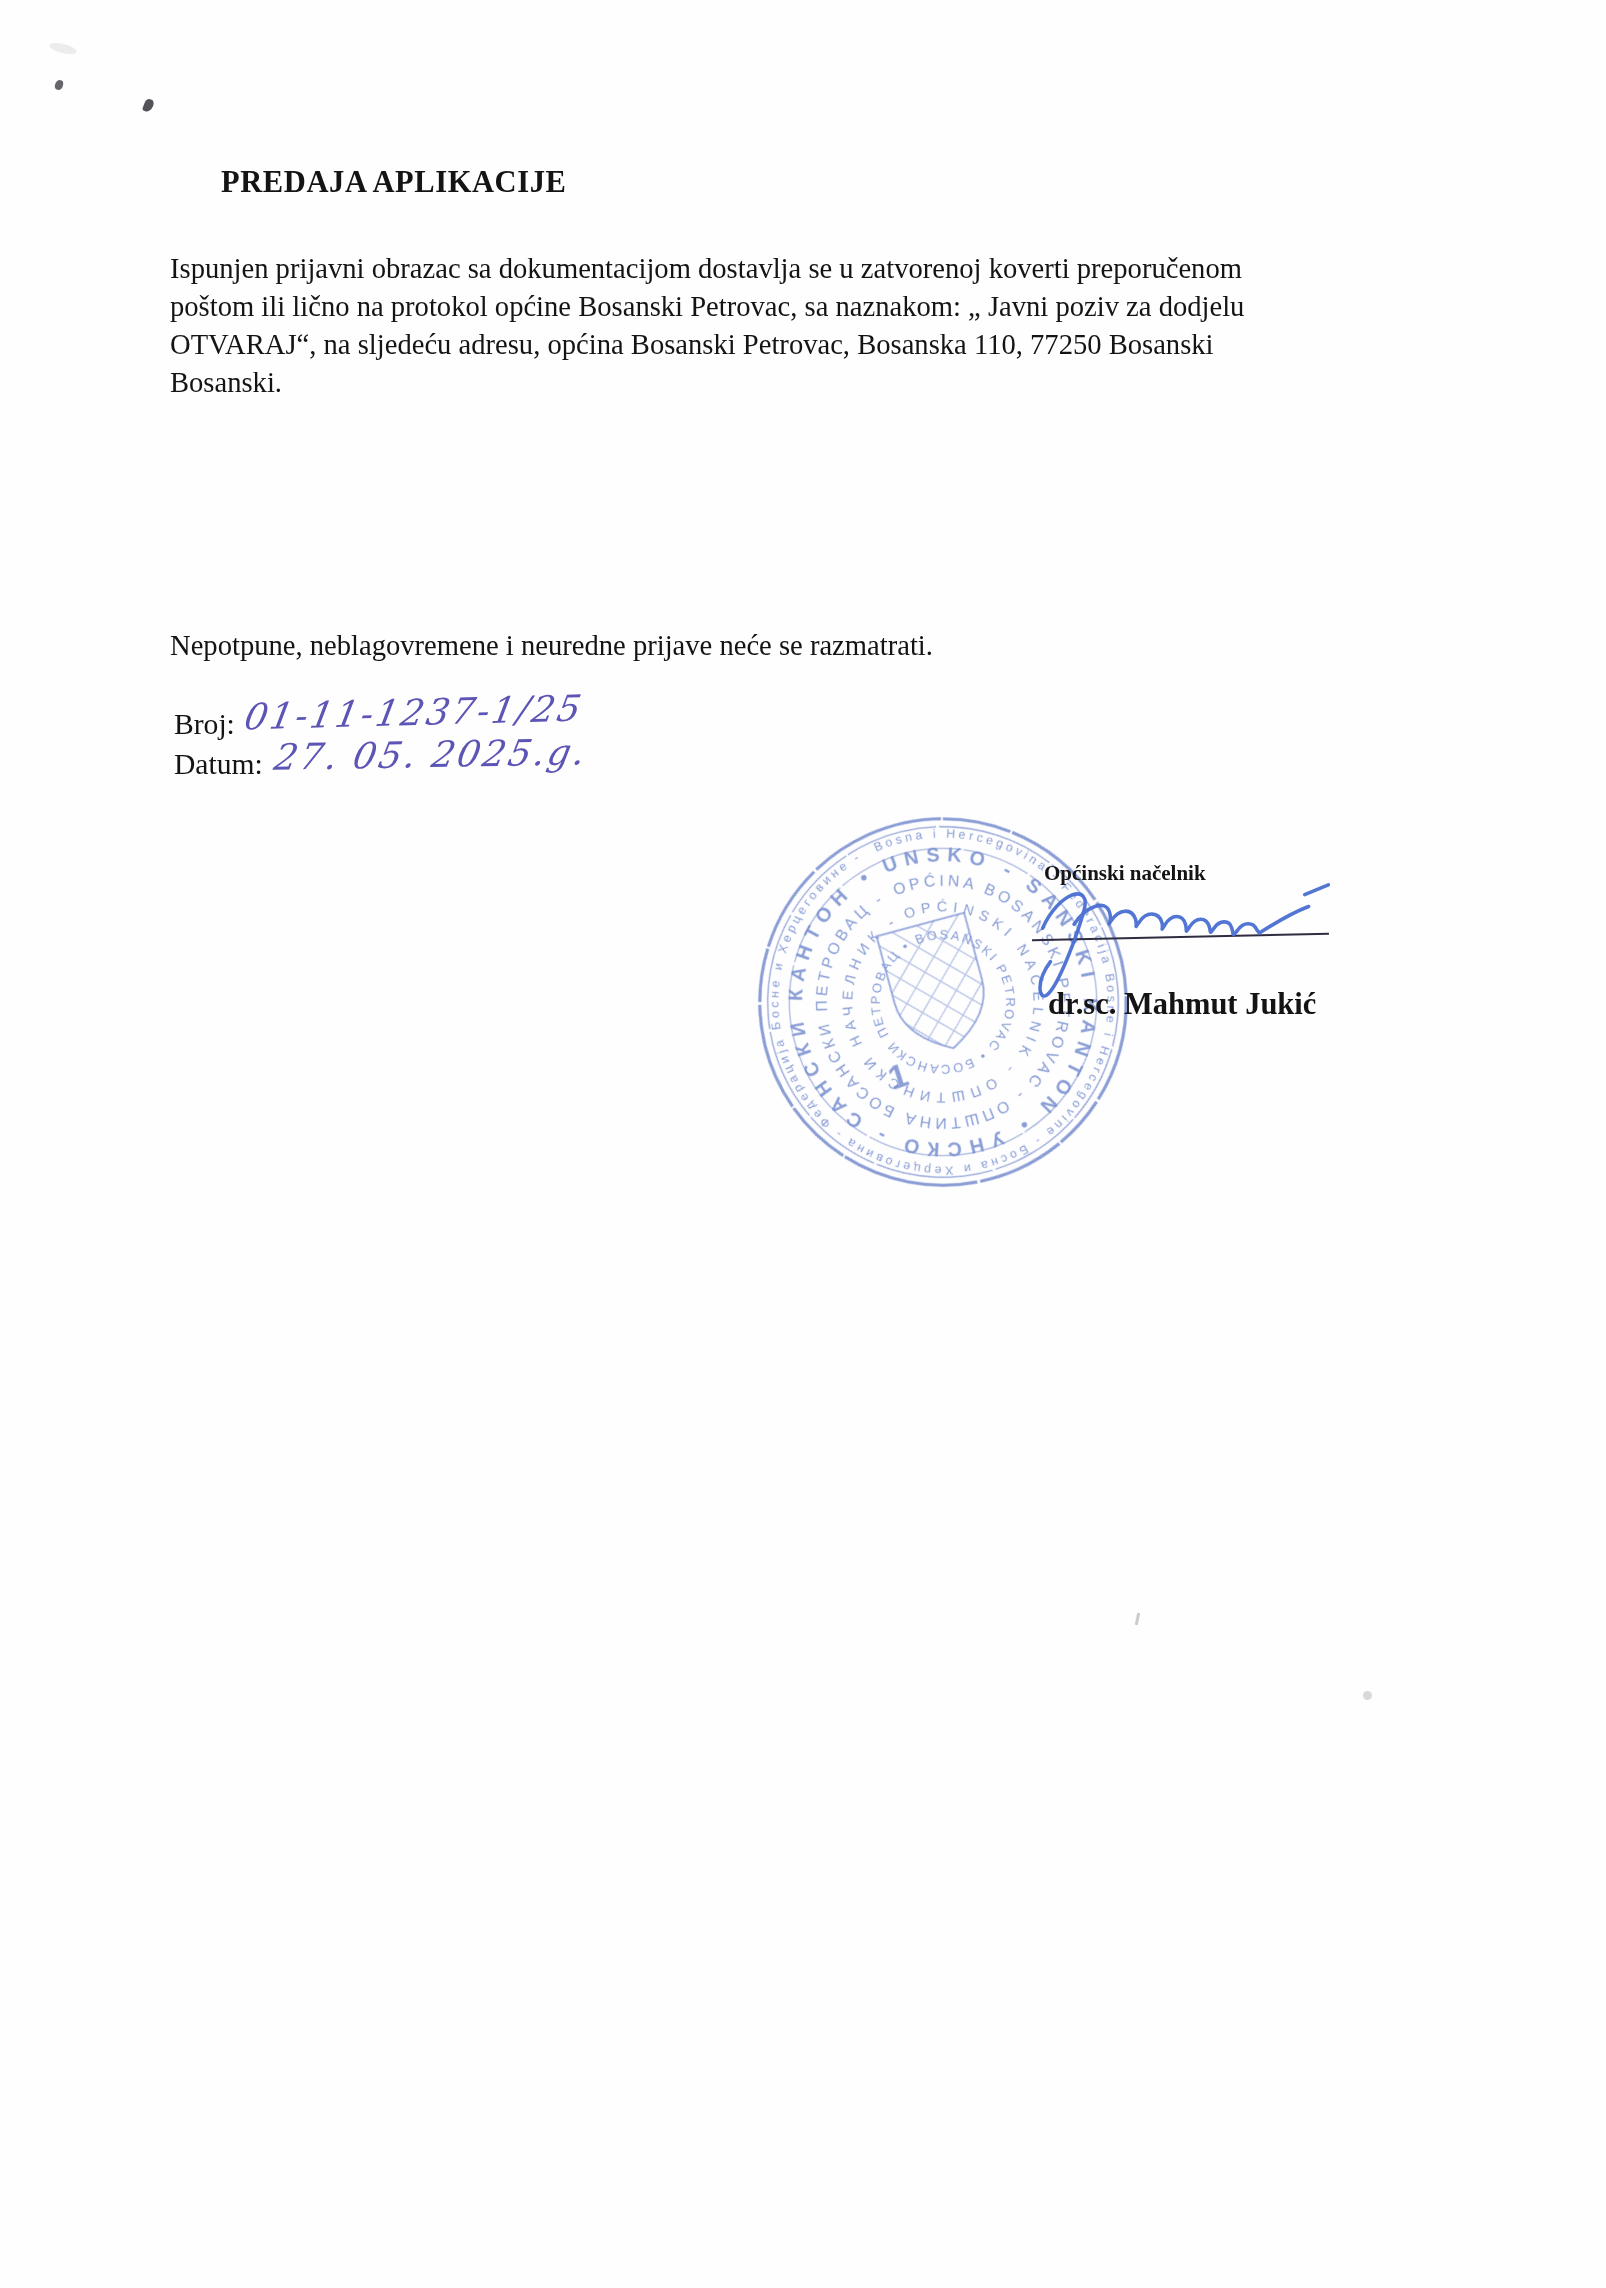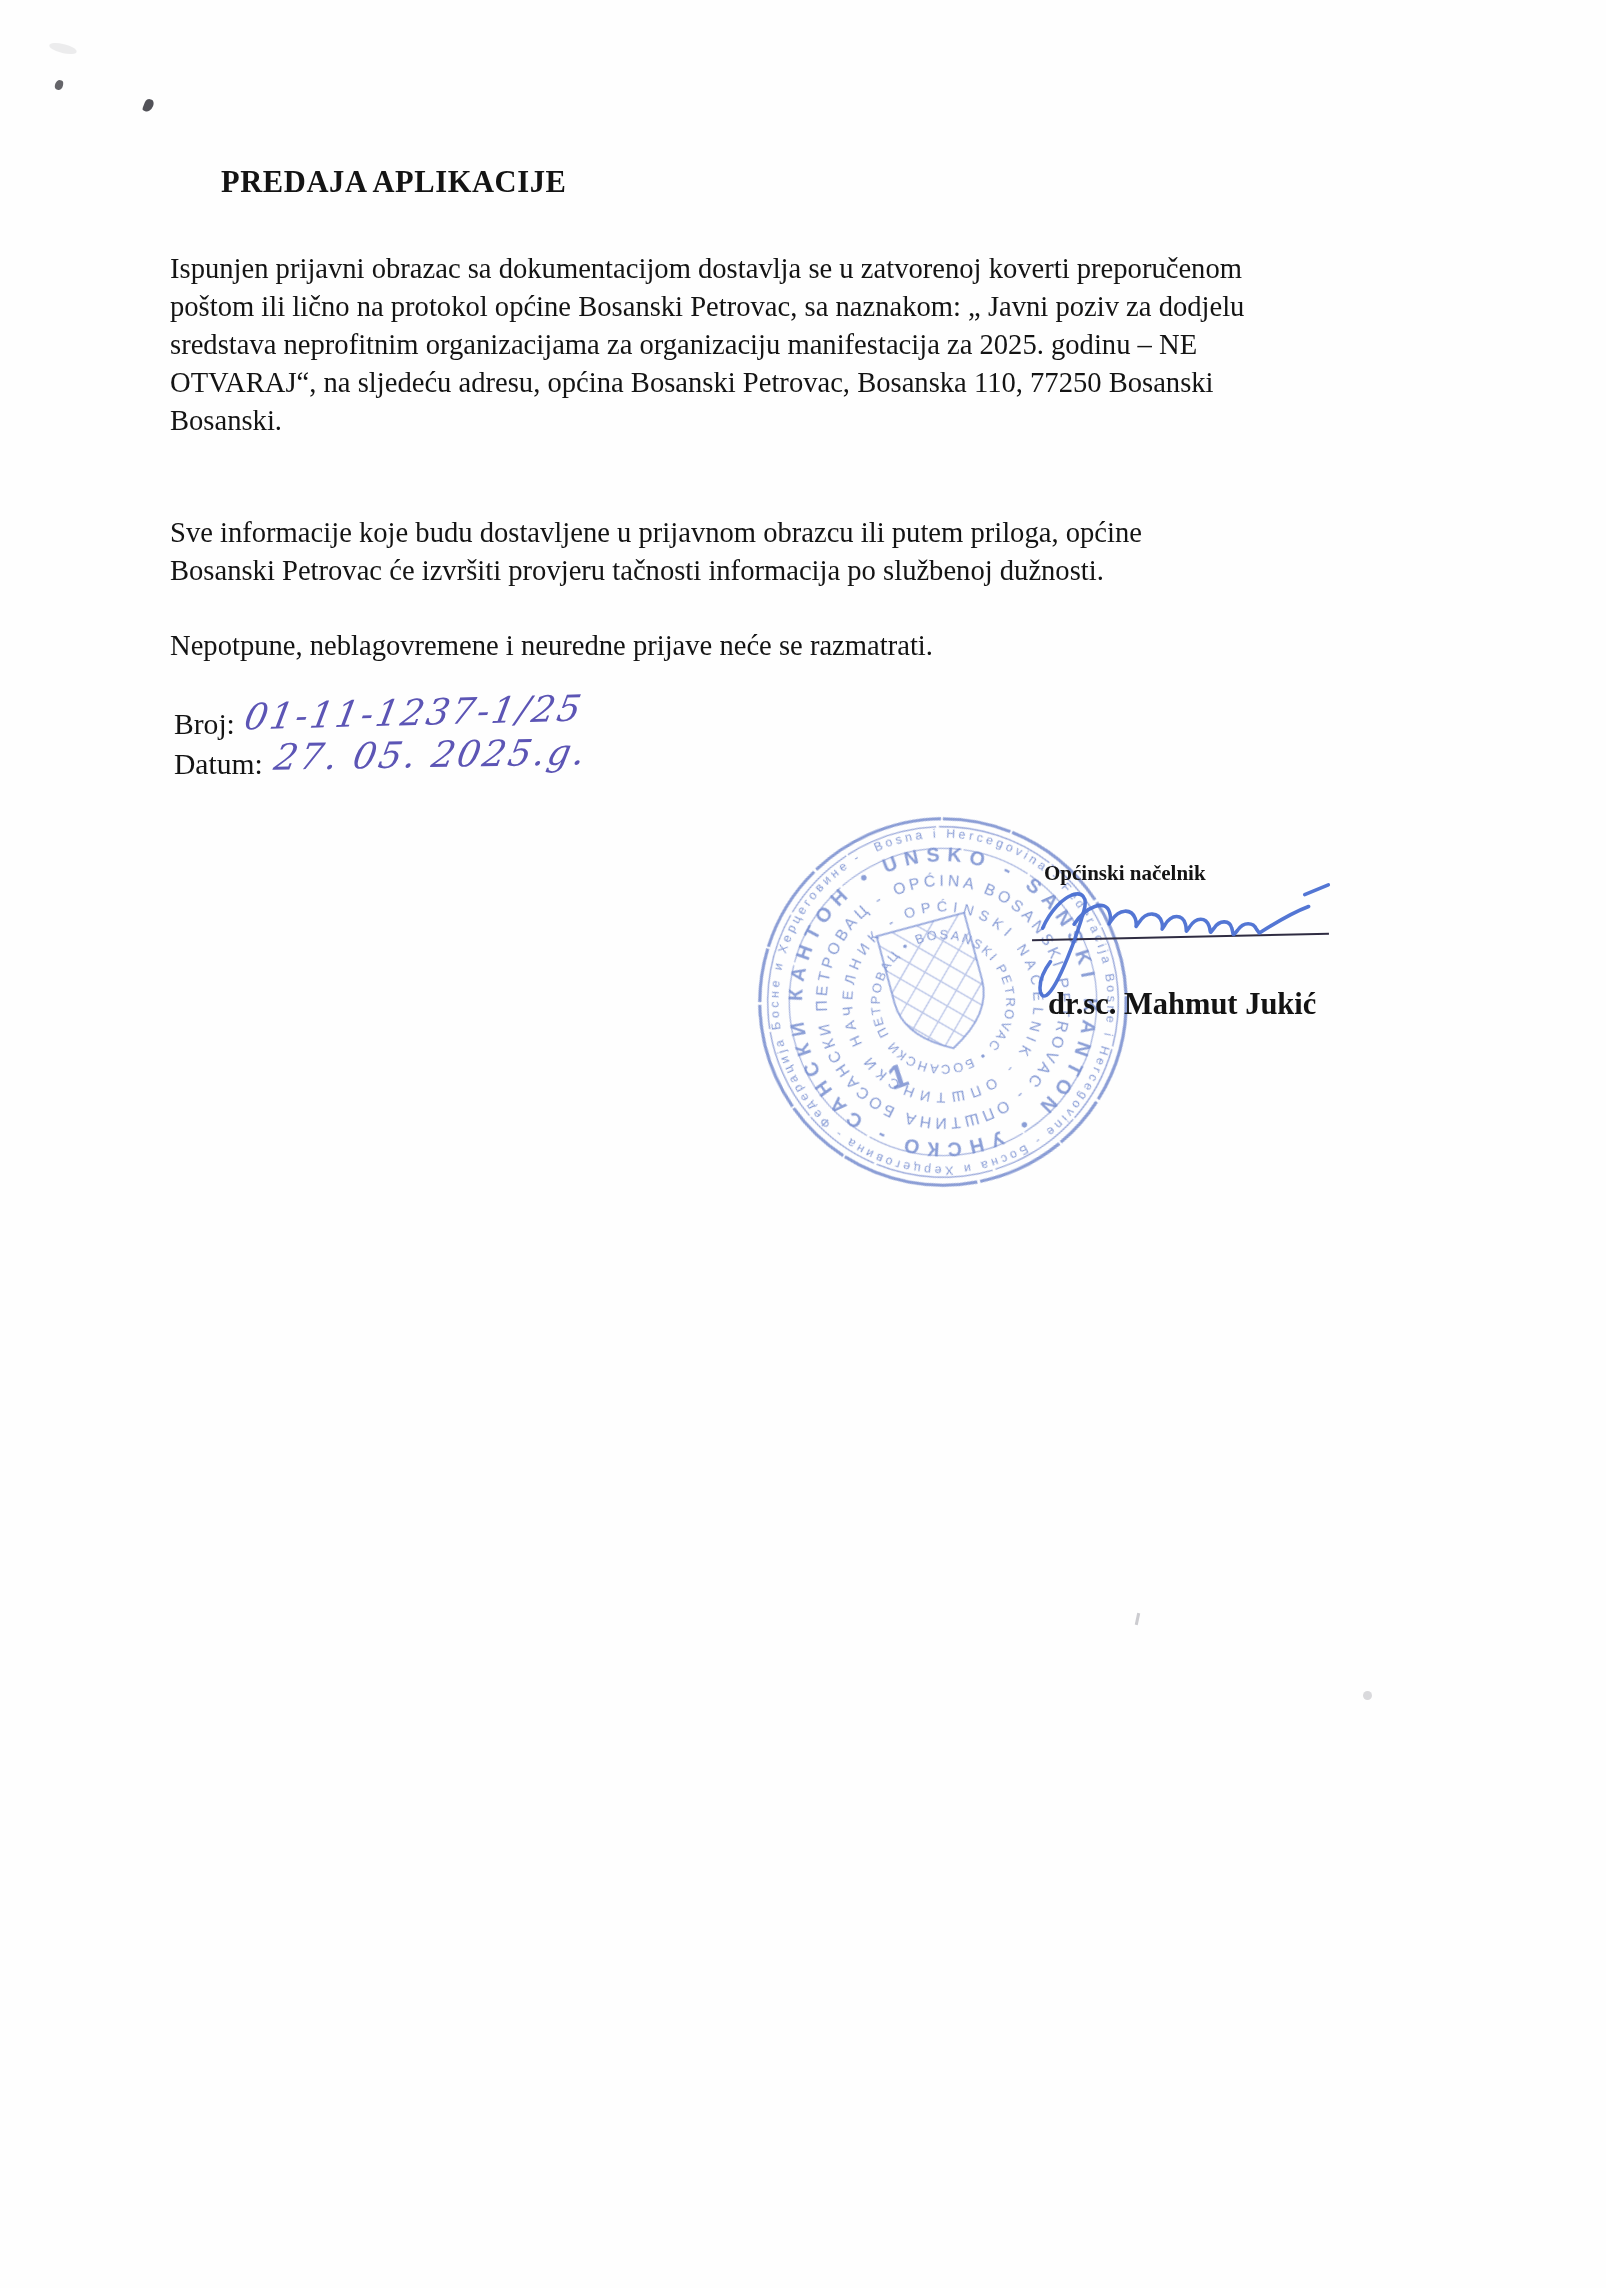--- a/index.html
+++ b/index.html
@@ -37,29 +37,24 @@
   <div class="speck" style="left:55px; top:80px; width:7.9px; height:9.9px; background:#4a4a50; opacity:.85; border-radius:60% 40% 55% 45%; transform:rotate(10deg);"></div>
   <div class="speck" style="left:144px; top:99px; width:8.9px; height:12.8px; background:#3f3f46; opacity:.9; border-radius:50% 50% 75% 25%; transform:rotate(22deg);"></div>
   <div class="speck" style="left:1136px; top:1613px; width:3px; height:11.8px; background:#9a9aa2; opacity:.5; transform:rotate(12deg);"></div>
   <div class="speck" style="left:1363px; top:1691px; width:8.9px; height:8.9px; background:#a2a2aa; opacity:.4; border-radius:50%;"></div>
 
   <div class="abs doc-title line" style="left:173px; top:165px;margin-left:48px;">PREDAJA APLIKACIJE</div>
 
   <div class="abs body-text" style="left:170px; top:250px;">
     <div class="line">Ispunjen prijavni obrazac sa dokumentacijom dostavlja se u zatvorenoj koverti preporučenom</div>
     <div class="line">poštom ili lično na protokol općine Bosanski Petrovac, sa naznakom: „ Javni poziv za dodjelu</div>
-    <div class="line">sredstava neprofitnim organizacijama za organizaciju manifestacija za 2025. godinu – NE</div>
     <div class="line">OTVARAJ“, na sljedeću adresu, općina Bosanski Petrovac, Bosanska 110, 77250 Bosanski</div>
     <div class="line">Bosanski.</div>
   </div>
 
-  <div class="abs body-text" style="left:170px; top:514px;">
-    <div class="line">Sve informacije koje budu dostavljene u prijavnom obrazcu ili putem priloga, općine</div>
-    <div class="line">Bosanski Petrovac će izvršiti provjeru tačnosti informacija po službenoj dužnosti.</div>
-  </div>
 
   <div class="abs body-text" style="left:170px; top:627px;">
     <div class="line">Nepotpune, neblagovremene i neuredne prijave neće se razmatrati.</div>
   </div>
 
   <div class="abs row" style="left:174px; top:701px;">
     <span class="field-label">Broj:</span><span class="hand hand-broj">01-11-1237-1/25</span>
   </div>
 
   <div class="abs row" style="left:174px; top:741px;">

